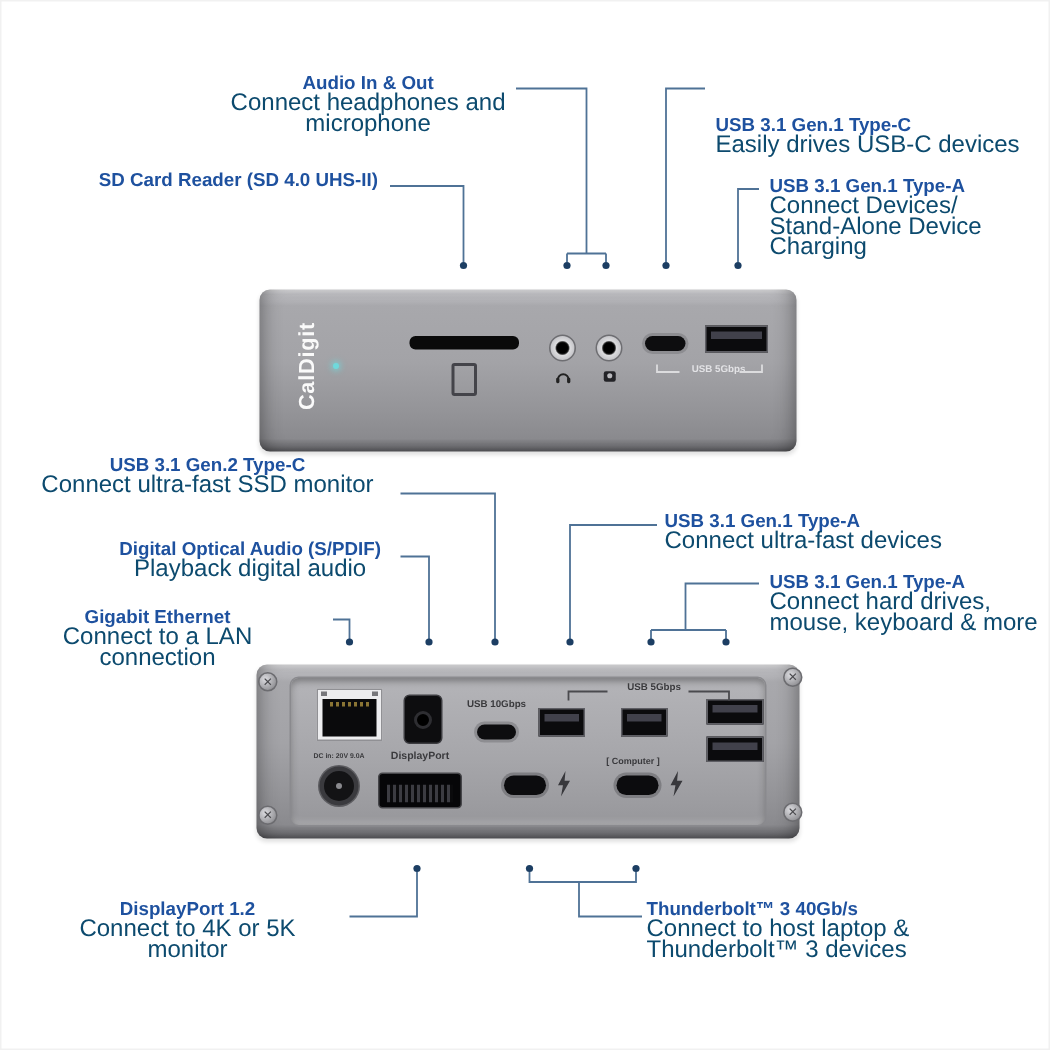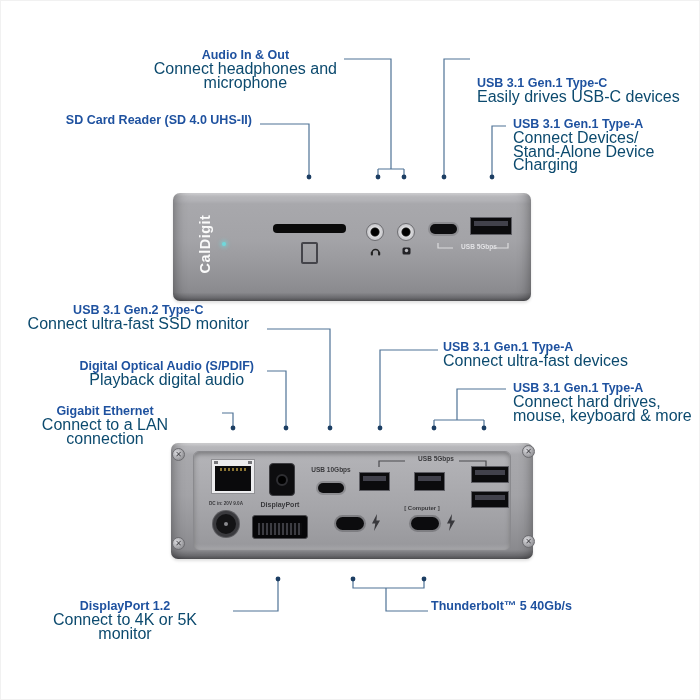--- a/index.html
+++ b/index.html
@@ -109,21 +109,23 @@
     <div class="desc">Connect hard drives,
 mouse, keyboard &amp; more</div>
   </div>
 
   <div class="callout r" style="right:478px;top:598px;margin-left:28px;">
     <div class="title">DisplayPort 1.2</div>
     <div class="desc">Connect to 4K or 5K monitor</div>
   </div>
 
   <div class="callout l" style="left:430px;top:598px;">
-    <div class="title">Thunderbolt™ 5 40Gb/s</div>
+    <div class="title">Thunderbolt™ 3 40Gb/s</div>
+    <div class="desc">Connect to host laptop &amp;
+Thunderbolt™ 3 devices</div>
   </div>
 
   <div class="device" id="front-device">
     <div class="brand">CalDigit</div>
     <div class="led"></div>
     <div class="sd-slot"></div>
     <div class="sd-icon"></div>
 
     <div class="jack" style="left:193px;top:30px;"></div>
     <svg class="icon-under" style="left:197px;top:53px;" width="11" height="10" viewBox="0 0 12 11">

